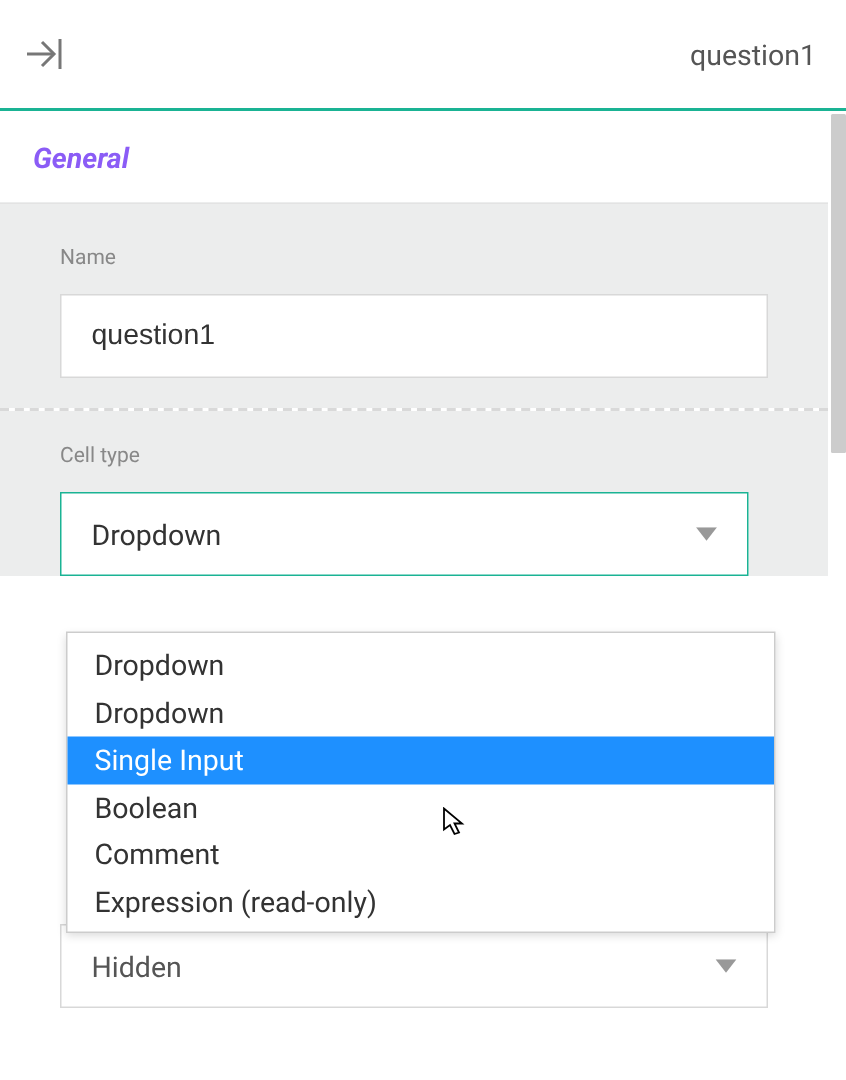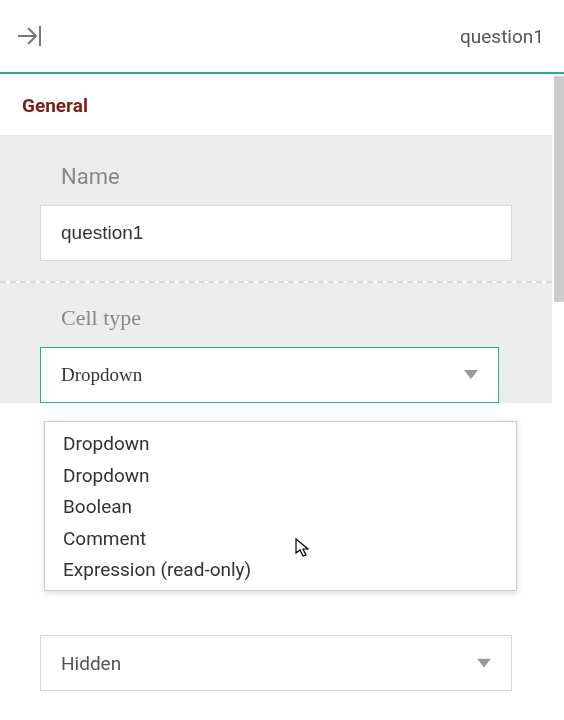--- a/index.html
+++ b/index.html
@@ -3,26 +3,26 @@
 <meta charset="utf-8">
 <style>
   * { box-sizing: border-box; margin: 0; padding: 0; }
   html, body { width: 564px; height: 720px; font-family: -apple-system, BlinkMacSystemFont, "Segoe UI", Roboto, Arial, sans-serif; background: #fff; color: #333; }
   .root { position: relative; width: 564px; height: 696px; }
   .header { display: flex; align-items: center; justify-content: space-between; height: 74px; padding: 0 20px 0 16px; border-bottom: 2px solid #1ab394; }
   .collapse-icon { width: 28px; height: 28px; display: flex; align-items: center; justify-content: center; color: #777; cursor: pointer; }
   .header-title { font-size: 19px; color: #555; }
   .content { position: relative; width: 552px; height: 644px; background: #fff; }
   .scrollbar { position: absolute; top: 76px; right: 0; width: 10px; height: 226px; background: #ccc; border-radius: 1px; }
-  .section-header { padding: 20px 22px 18px 22px; font-weight: 700; font-size: 19px; color: #7f1d1d; background: #fff; }
+  .section-header { padding: 20px 22px 18px 22px; font-weight: 700; font-size: 19px; color: #8b5cf6; background: #fff; font-style: italic; }
   .form-area { background: #eceded; padding: 28px 40px 20px 40px; border-top: 1px solid #e3e3e3; }
-  .field-label { color: #888; font-size: 22px; margin-bottom: 16px; margin-left: 21px; }
+  .field-label { color: #888; font-size: 14px; margin-bottom: 16px; }
   .text-input { width: 100%; height: 56px; border: 1px solid #d8d8d8; background: #fff; font-size: 19px; padding: 0 20px; color: #333; outline: none; }
   .dashed-sep { border: none; border-top: 2px dashed #d9d9d9; margin: 0; }
-  .form-area2 { background: #eceded; padding: 22px 53px 0 40px; font-family: Liberation Serif, serif; }
+  .form-area2 { background: #eceded; padding: 22px 53px 0 40px; }
   .select-wrap { position: relative; width: 100%; height: 56px; border: 1px solid #1ab394; background: #fff; display: flex; align-items: center; padding: 0 20px; cursor: pointer; }
   .select-value { font-size: 19px; color: #333; }
   .chevron { position: absolute; right: 20px; top: 50%; transform: translateY(-50%); color: #999; }
   .dropdown-list { position: absolute; left: 44px; top: 421px; width: 473px; background: #fff; border: 1px solid #ccc; box-shadow: 0 2px 6px rgba(0,0,0,.15); z-index: 10; padding: 6px 0 4px 0; }
   .dropdown-item { font-size: 19px; padding: 2px 18px; color: #333; cursor: pointer; line-height: 1.45; }
   .dropdown-item.selected { background: #1e90ff; color: #fff; }
   .hidden-select { position: relative; margin: 232px 40px 0 40px; height: 56px; border: 1px solid #d8d8d8; background: #fff; display: flex; align-items: center; padding: 0 20px; }
   .hidden-select .select-value { color: #555; }
   .cursor { position: absolute; left: 295px; top: 538px; z-index: 20; color: #000; pointer-events: none; }
 </style>
@@ -72,20 +72,21 @@
             <polygon points="0,0 14,0 7,9"></polygon>
           </svg>
       </span>
     </div>
 
   </div>
 
   <div class="dropdown-list" id="cell-type-dropdown">
       <div class="dropdown-item">Dropdown</div>
       <div class="dropdown-item">Dropdown</div>
+      <div class="dropdown-item selected">Single Input</div>
       <div class="dropdown-item">Boolean</div>
       <div class="dropdown-item">Comment</div>
       <div class="dropdown-item">Expression (read-only)</div>
     </div>
 
   <div class="scrollbar"></div>
 
   <div class="cursor">
     <svg width="16" height="20" viewBox="0 0 16 20" fill="white" stroke="black" stroke-width="1.2">
       <polygon points="1,1 1,15 5,12 8,18 11,17 8,11 13,11"></polygon>

